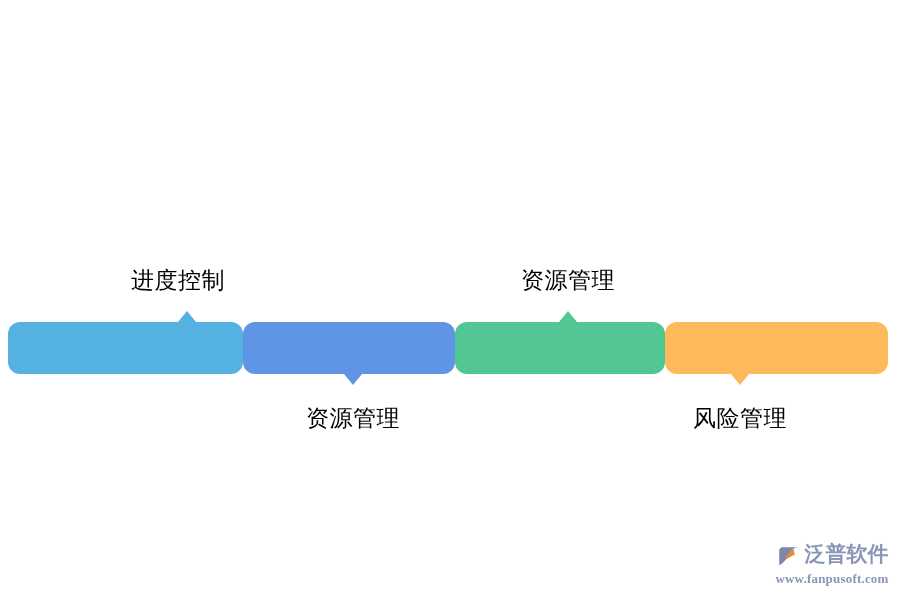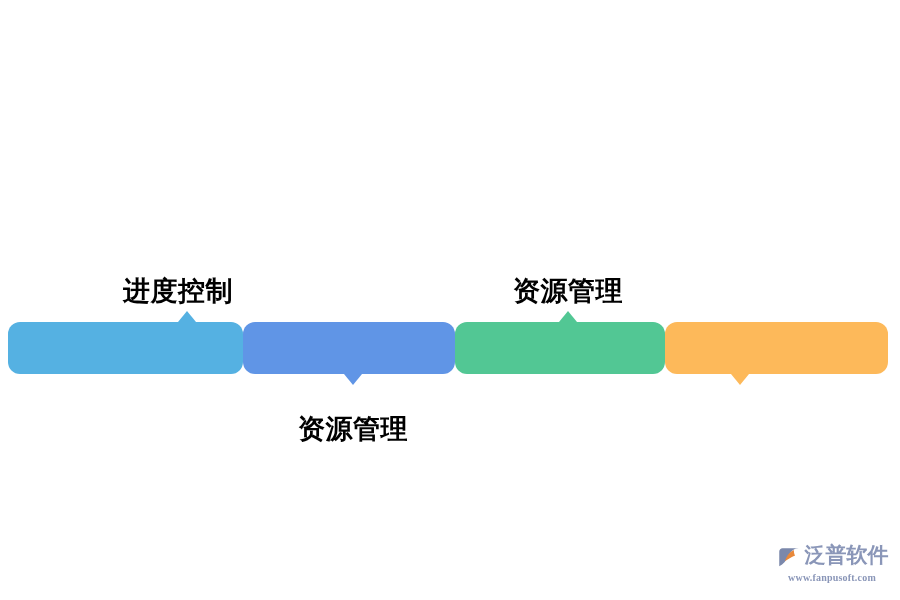--- a/index.html
+++ b/index.html
@@ -32,27 +32,26 @@
     width:0; height:0;
     border-left:9px solid transparent;
     border-right:9px solid transparent;
   }
   .arrow.up   { top:-11px; border-bottom:11px solid currentColor; }
   .arrow.down { bottom:-11px; border-top:11px solid currentColor; }
 
   
   .seg-label {
     position:absolute;
-    font-size:27px;
-    font-weight:bold;
+    font-size:23px;
+    font-weight:normal;
     color:#000000;
     white-space:nowrap;
     letter-spacing:0.5px;
     transform:translateX(-50%);
-    margin-top:8px;
   }
   .seg-label.above { top:265px; }
   .seg-label.below { top:403px; }
 
   
   #watermark {
     position:absolute;
     left:772px; top:536px;
     width:120px; height:56px;
     display:flex; flex-direction:column;
@@ -68,21 +67,21 @@
   #logo-text {
     font-size:21px;
     font-weight:bold;
     color:#8a96b8;
     letter-spacing:0px;
     line-height:1;
     font-family:"DejaVu Sans", sans-serif;
   }
   #logo-url {
     margin-top:2px;
-    font-size:10px;
+    font-size:13px;
     font-weight:bold;
     color:#8a96b8;
     font-family:"Liberation Serif", serif;
     letter-spacing:0.2px;
     line-height:1;
   }
 </style>
 </head>
 <body>
 
@@ -107,20 +106,21 @@
     </div>
 
   </div>
 
   <div class="seg-label above" style="left:178px;">进度控制</div>
 
   <div class="seg-label below" style="left:353px;text-align:center;">资源管理</div>
 
   <div class="seg-label above" style="left:568px;">资源管理</div>
 
+  <div class="seg-label below" style="left:740px;">风险管理</div>
 
   <div id="watermark">
     <div id="logo-row">
       <svg id="logo-mark" viewBox="0 0 32 32">
         <path d="M4 8 C4 5.8 5.8 4 8 4 L28 4 C22 4 18 8 15 14 C12.5 19 9 24 4 26 Z" fill="#7b88ab"></path>
         <path d="M22 6 C16 9 12.5 14 11 20 C14.5 18 19 15 23.5 13 C22.2 10.5 22 8 22 6 Z" fill="#e8883a"></path>
       </svg>
       <span id="logo-text">泛普软件</span>
     </div>
     <div id="logo-url">www.fanpusoft.com</div>

